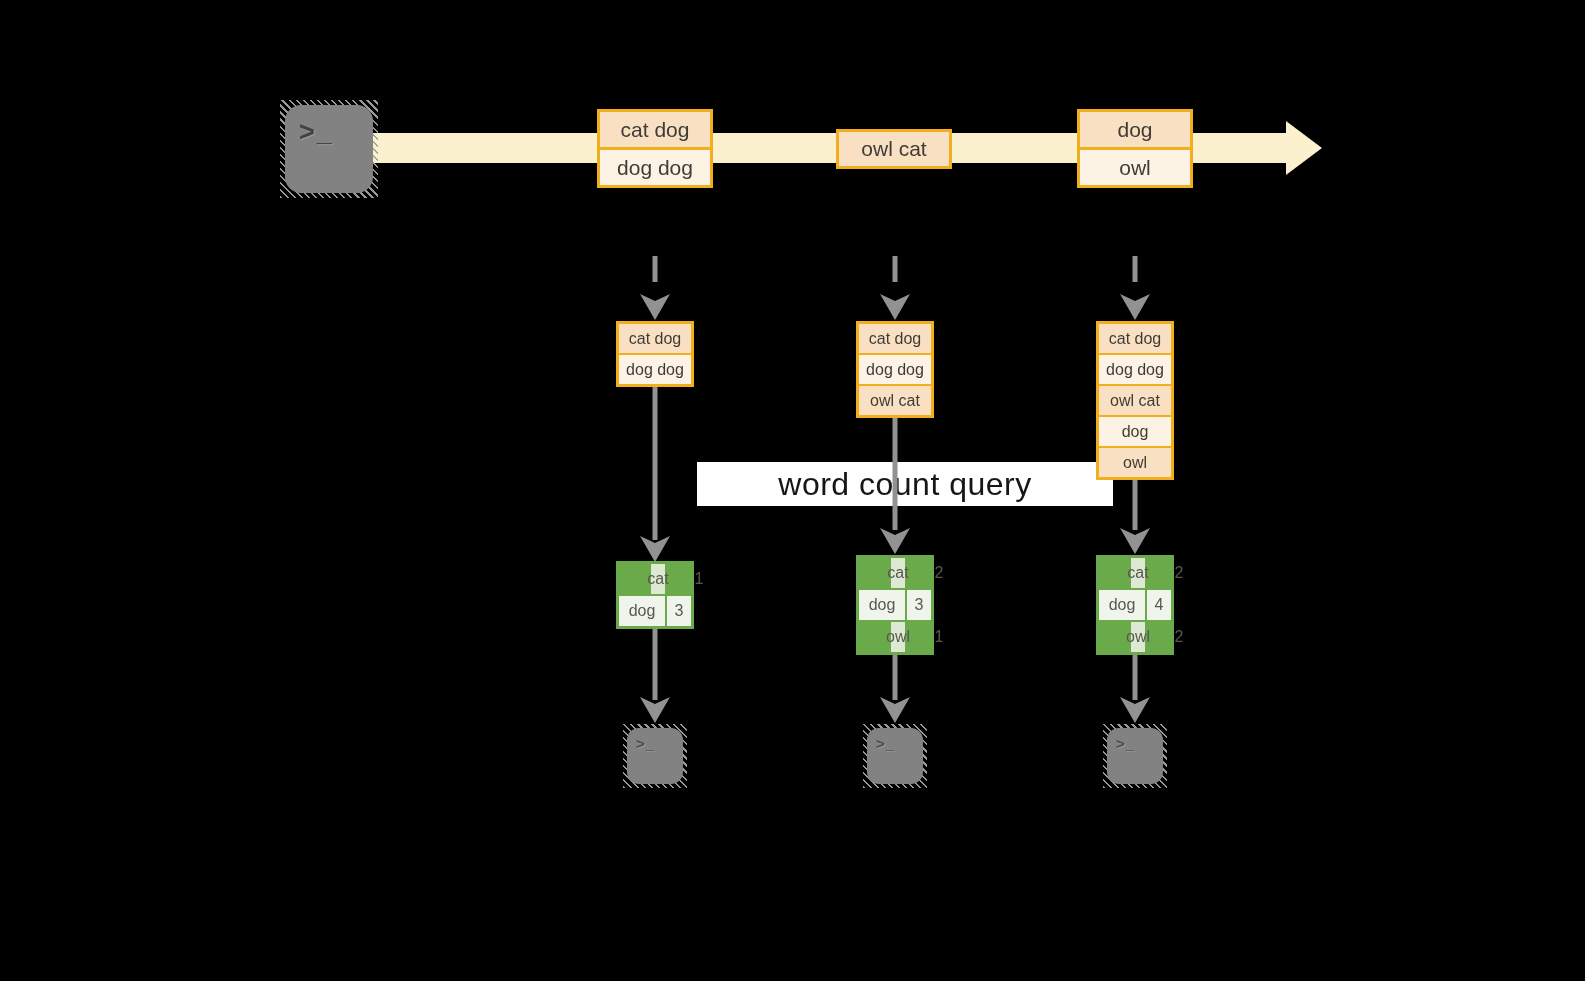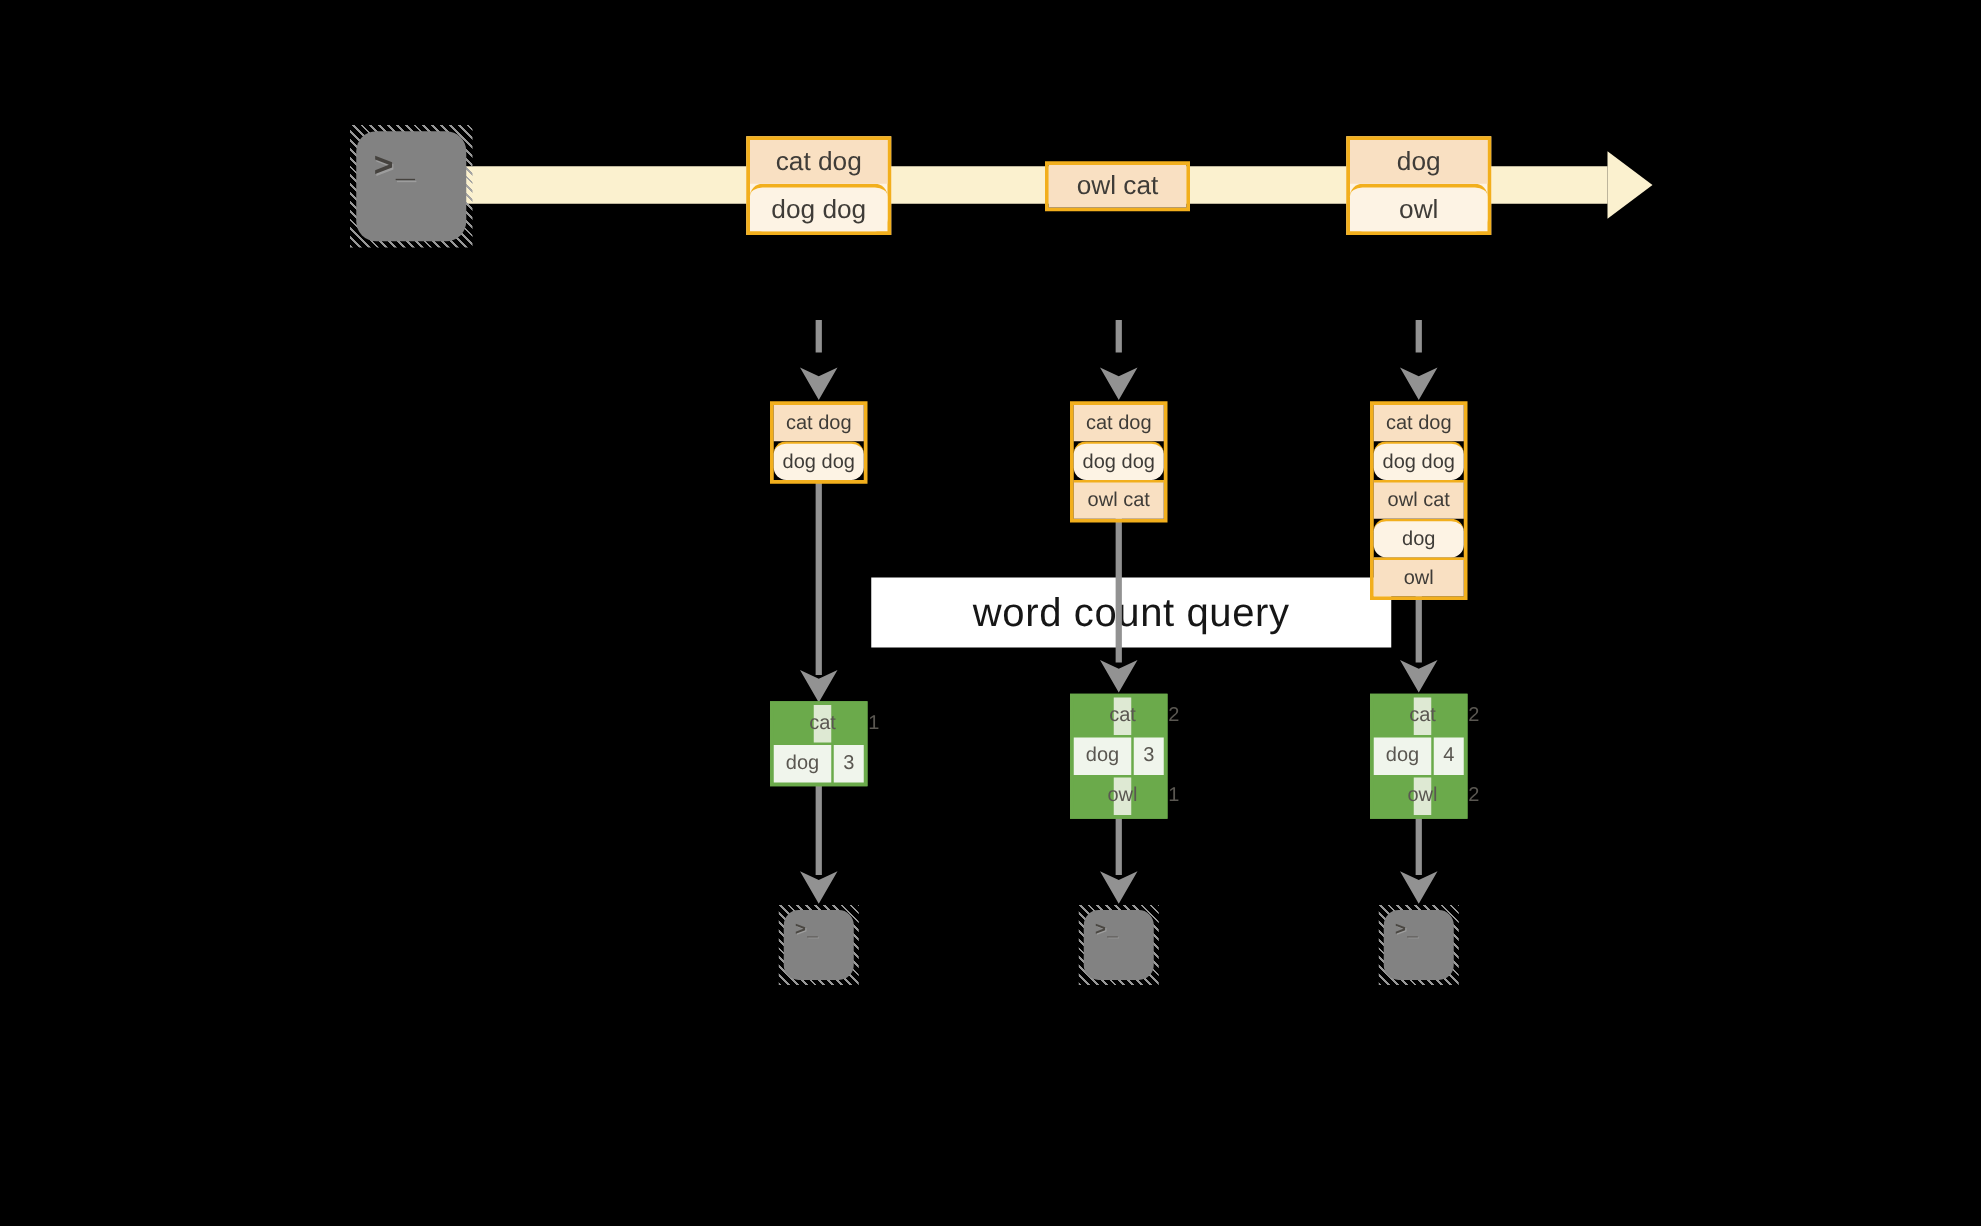--- a/index.html
+++ b/index.html
@@ -5,37 +5,37 @@
   html,body{margin:0;padding:0;background:#000;}
   body{font-family:"Liberation Sans", sans-serif;}
   #canvas{position:relative;width:1585px;height:981px;background:#000;overflow:hidden;}
 
   
   .band{position:absolute;left:348px;top:133px;width:938px;height:30px;background:var(--band);z-index:0;}
   .band::after{content:"";position:absolute;left:938px;top:-12px;width:0;height:0;
     border-left:36px solid var(--band);border-top:27px solid transparent;border-bottom:27px solid transparent;}
 
   
-  .banner{position:absolute;left:697px;top:462px;width:416px;height:56px;background:var(--banner_bg);
+  .banner{position:absolute;left:697px;top:462px;width:416px;height:44px;background:var(--banner_bg);
     z-index:1;display:flex;align-items:center;justify-content:center;
     font-size:32px;color:var(--banner_text);letter-spacing:.5px;}
 
   
   svg.arrows{position:absolute;left:0;top:0;z-index:2;pointer-events:none;}
   .aline{stroke:var(--arrow_gray);stroke-width:5;fill:none;}
   .adash{stroke-dasharray:26 12;}
   .ahead{fill:var(--arrow_gray);stroke:none;}
 
   
   .tbox{position:absolute;z-index:3;width:110px;border:3px solid var(--gold);background:var(--cream);}
   .tcell{height:35px;line-height:35px;text-align:center;font-size:21px;color:var(--text_dark);}
   .tcell + .tcell{border-top:3px solid var(--gold);}
   .tcell.single{height:34px;line-height:34px;}
   .peach{background:var(--peach);}
-  .cream{background:var(--cream);border-radius:10px;}
+  .cream{background:var(--cream);}
 
   
   .stack{position:absolute;z-index:3;width:72px;border:3px solid var(--gold);}
   .scell{height:29px;line-height:29px;text-align:center;font-size:16px;color:var(--text_dark);}
   .scell + .scell{border-top:2px solid var(--gold);}
 
   
   .gtable{position:absolute;z-index:3;border:3px solid var(--green);background:var(--green);
     display:grid;grid-template-columns:46px 24px;grid-auto-rows:30px;gap:2px;}
   .gcell{display:flex;align-items:center;justify-content:center;font-size:16px;color:#5a5751;}

